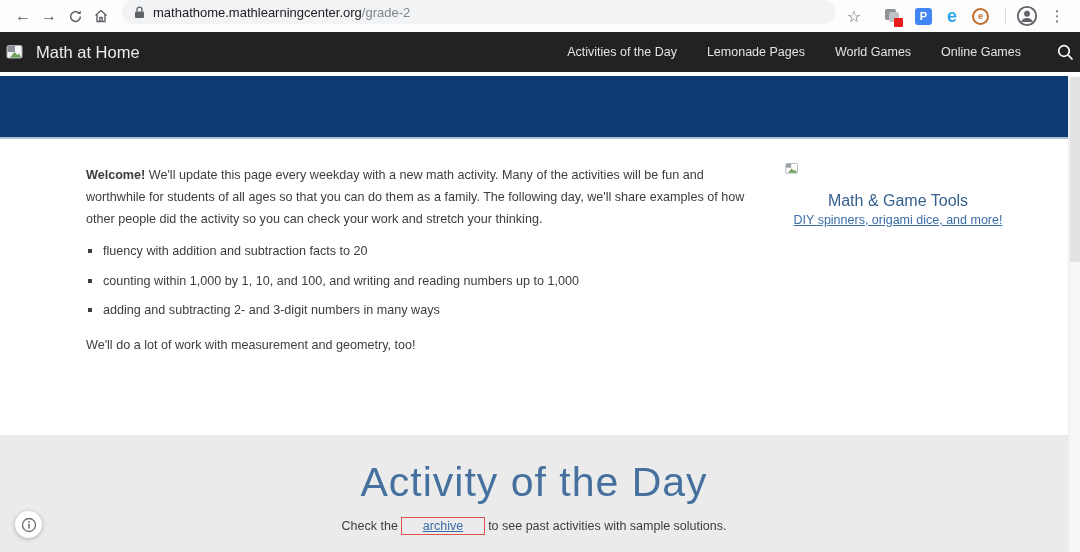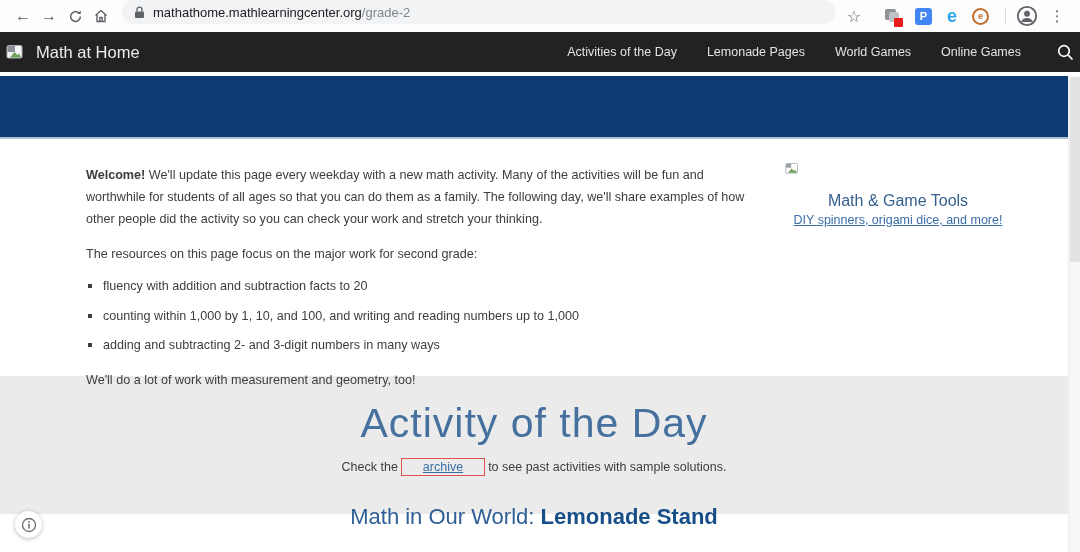--- a/index.html
+++ b/index.html
@@ -36,21 +36,21 @@
   .kebab{font-size:15px;letter-spacing:0;margin-left:4px;}
   
   .navbar{height:40px;background:var(--navbar-bg);display:flex;align-items:center;padding:0 6px;}
   .brand{display:flex;align-items:center;gap:12px;color:#ececec;font-size:16.5px;cursor:pointer;}
   .nav-links{margin-left:auto;display:flex;align-items:center;gap:30px;}
   .nav-link{color:#e3e3e3;font-size:12.5px;cursor:pointer;white-space:nowrap;}
   .search-btn{background:transparent;border:none;padding:0;margin-left:6px;cursor:pointer;display:flex;}
   
   .page{position:absolute;top:76px;left:0;width:1068px;}
   .blue-band{height:63px;background:var(--blue-band);border-bottom:2px solid var(--band-border);}
-  .white-section{background:#fff;height:237px;display:flex;}
+  .white-section{background:#fff;height:296px;display:flex;}
   .main-col{margin-left:86px;width:678px;padding-top:25px;color:var(--body-text);
     font-size:12.6px;line-height:1.75;}
   .main-col p{margin:0 0 13px 0;}
   .main-col ul{list-style:none;margin:0 0 14px 0;padding:0;}
   .main-col li{position:relative;padding-left:17px;margin-bottom:12px;line-height:1.4;}
   .main-col li::before{content:"";position:absolute;left:2px;top:6px;width:4px;height:4px;background:#3d3d3d;}
   .aside-col{margin-left:18px;width:232px;padding-top:22px;text-align:center;}
   .aside-broken{display:block;margin-left:3px;width:14px;text-align:left;}
   .aside-title{margin:13px 0 0 0;font-size:16px;font-weight:normal;color:var(--title-blue);}
   .aside-link{display:inline-block;font-size:12.5px;color:var(--link-blue);
@@ -140,21 +140,20 @@
     </button>
   </div>
 </div>
 
 <div class="page">
   <div class="blue-band"></div>
 
   <div class="white-section">
     <div class="main-col">
       <p><b>Welcome!</b><span> We'll update this page every weekday with a new math activity. Many of the activities will be fun and worthwhile for students of all ages so that you can do them as a family. The following day, we'll share examples of how other people did the activity so you can check your work and stretch your thinking.</span></p>
-      <p>The resources on this page focus on the major work for second grade:</p>
       <ul>
         <li>fluency with addition and subtraction facts to 20</li>
         <li>counting within 1,000 by 1, 10, and 100, and writing and reading numbers up to 1,000</li>
         <li>adding and subtracting 2- and 3-digit numbers in many ways</li>
       </ul>
       <p>We'll do a lot of work with measurement and geometry, too!</p>
     </div>
     <div class="aside-col">
       <span class="aside-broken">
         <svg width="14" height="13" viewBox="0 0 18 16">

